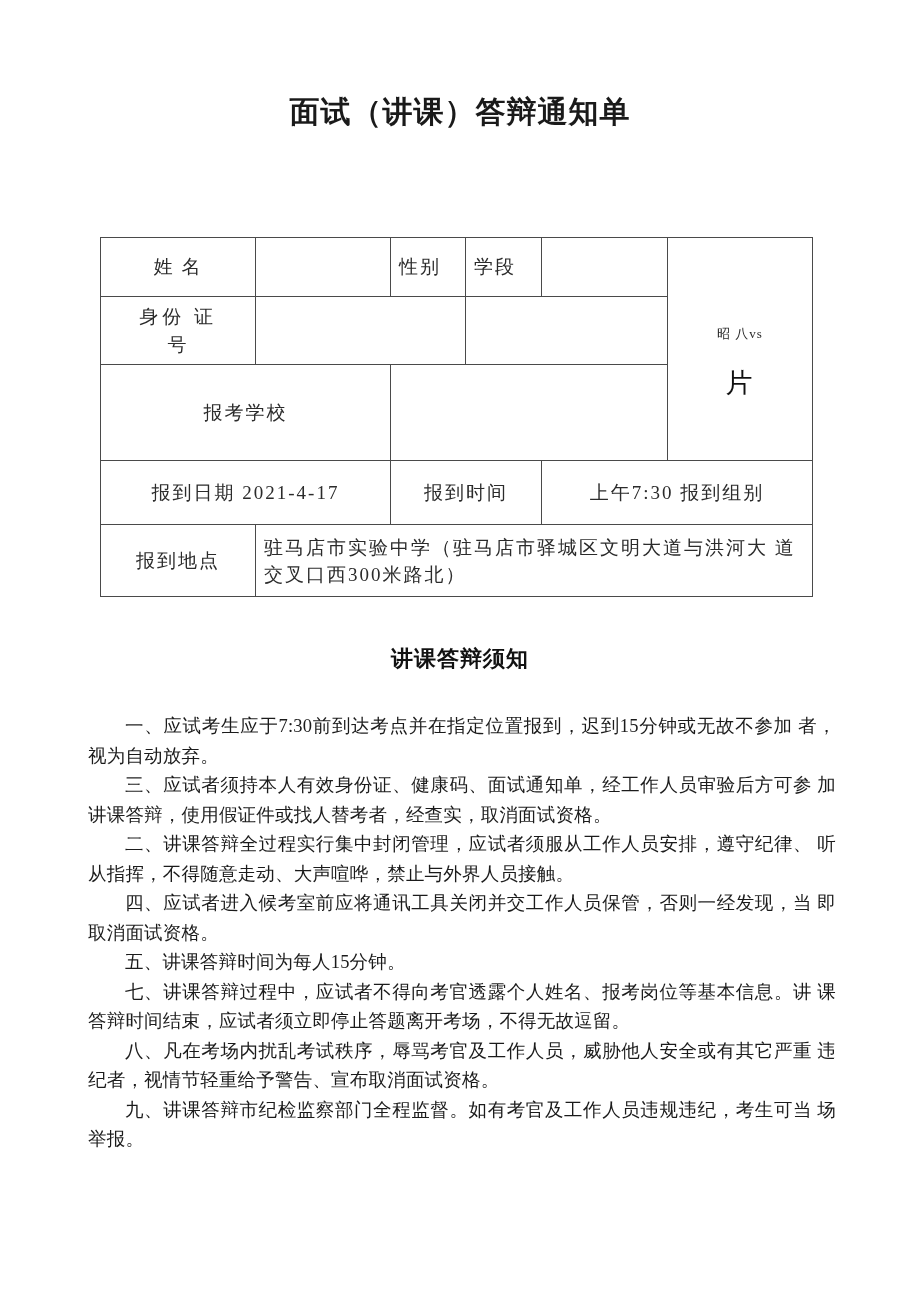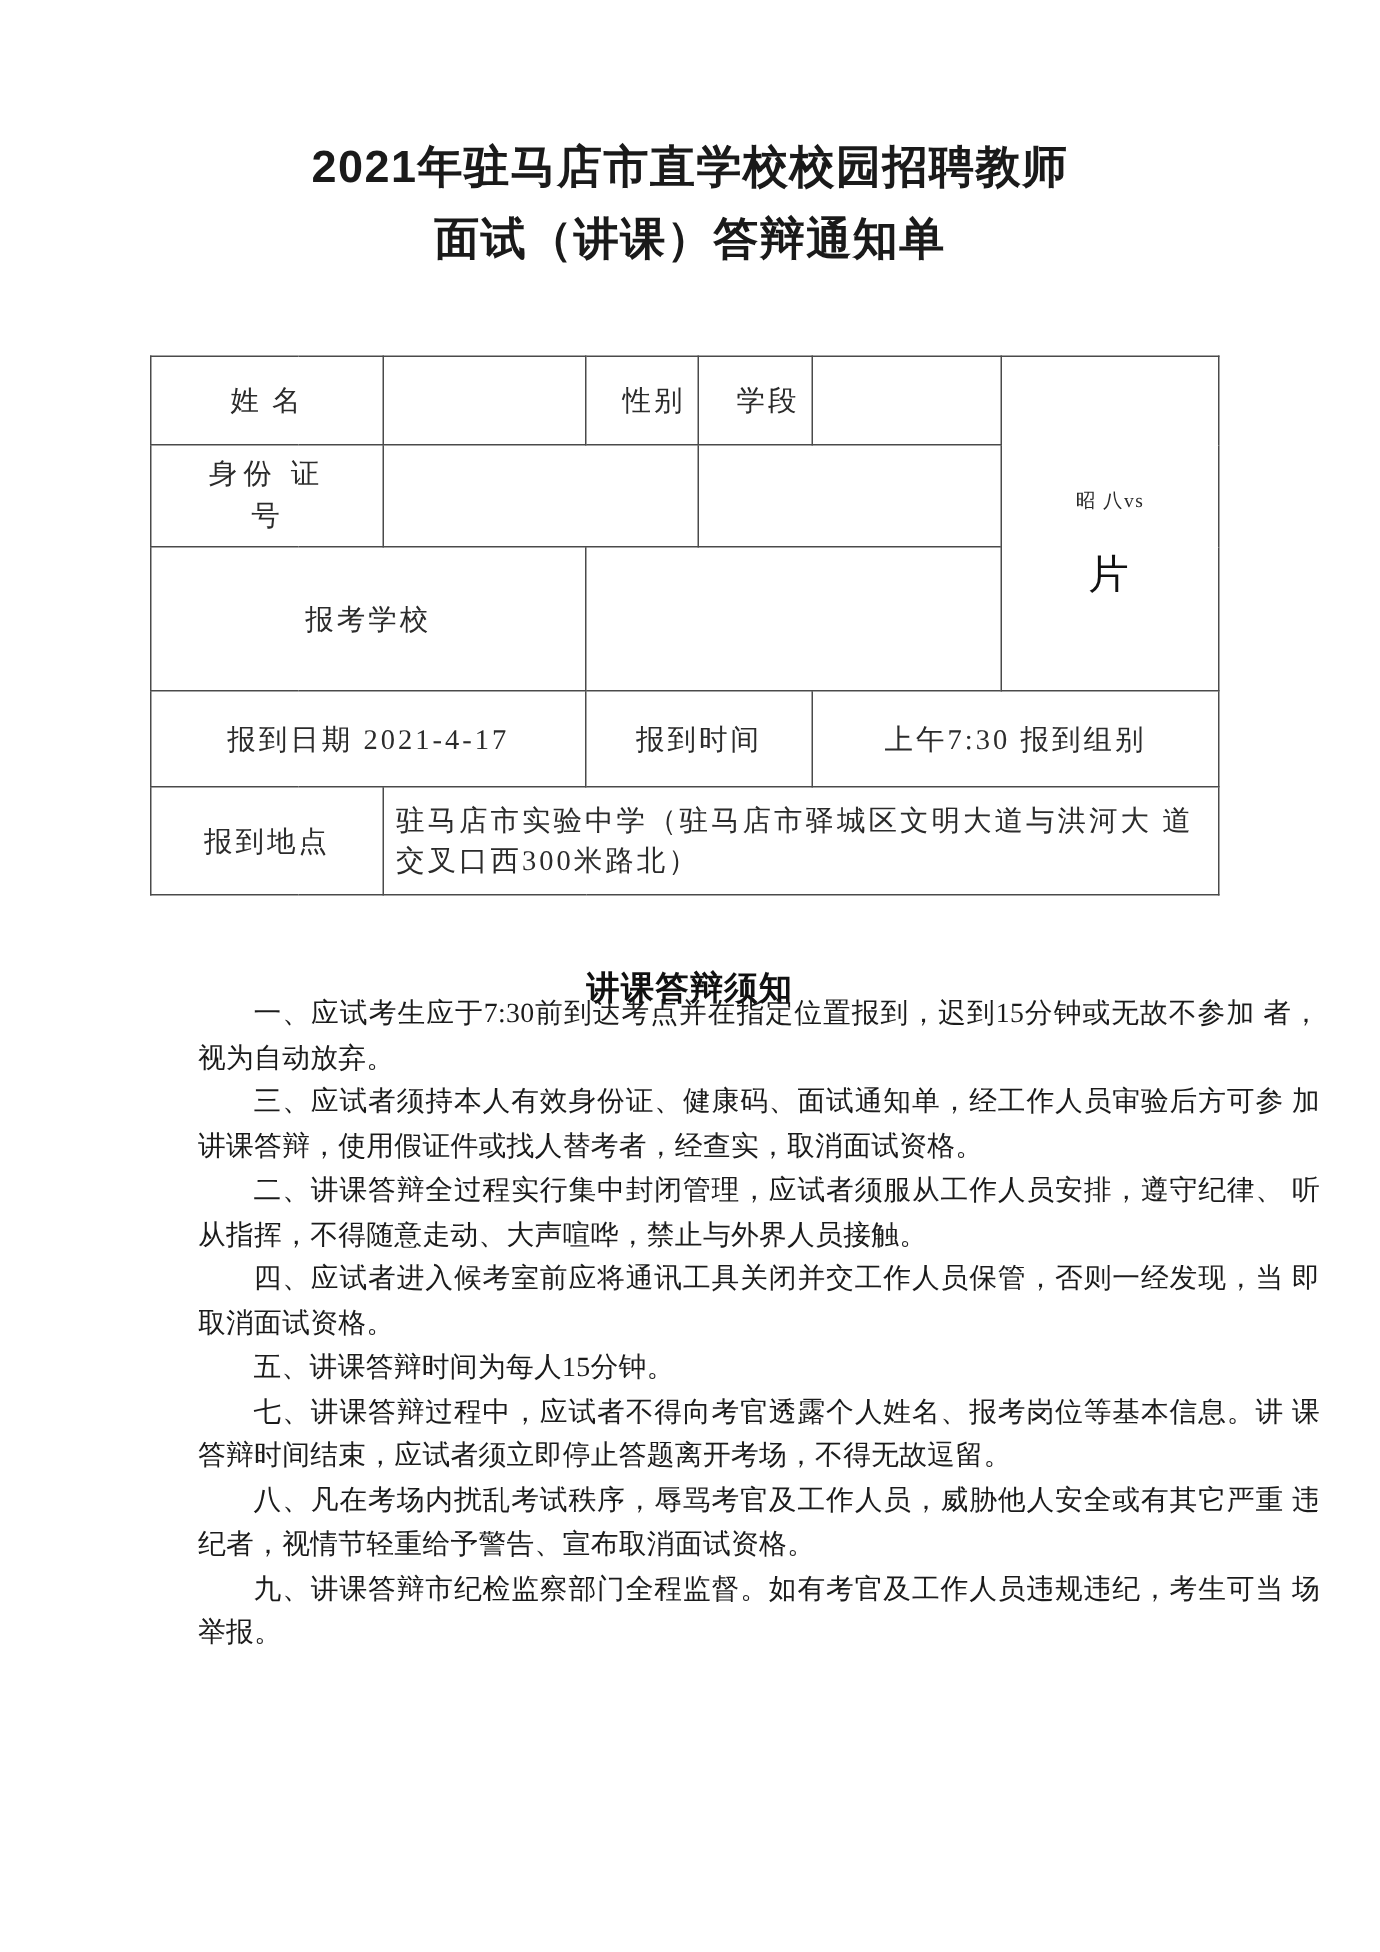--- a/index.html
+++ b/index.html
@@ -55,21 +55,21 @@
     font-size: 19px;
     color: #2b2b2b;
     padding: 0 8px;
     vertical-align: middle;
     letter-spacing: 2px;
   }
   .lbl-center {
     text-align: center;
   }
   .lbl-left {
-    text-align: right;
+    text-align: left;
   }
   .cell-idnum {
     text-align: center;
     line-height: 28px;
     padding: 4px 6px;
   }
   .cell-idnum .l1 { display: block; letter-spacing: 4px; }
   .cell-idnum .l2 { display: block; letter-spacing: 2px; }
 
   .photo-cell {
@@ -121,42 +121,40 @@
     font-size: 22px;
     font-weight: 700;
     letter-spacing: 1px;
     color: #111111;
   }
 
   
   .notice-body {
     position: absolute;
     left: 88px;
-    top: 662px;
+    top: 712px;
     width: 748px;
-    margin-left: 44px;
   }
   .notice-item {
     font-family: "Liberation Serif", "DejaVu Serif", serif;
     font-size: 18.5px;
     line-height: 29.5px;
     text-indent: 2em;
     text-align: justify;
     color: #1b1b1b;
     margin: 0;
     letter-spacing: 0.2px;
   }
 </style>
 </head>
 <body>
 
 <div class="page">
 
   <div class="title-block">
-    <div class="title-line">2021年驻马店市直学校校园招聘教师</div>
     <div class="title-line">面试（讲课）答辩通知单</div>
   </div>
 
   <table class="form-table">
     <colgroup>
       <col style="width:98px">
       <col style="width:57px">
       <col style="width:135px">
       <col style="width:75px">
       <col style="width:76px">

